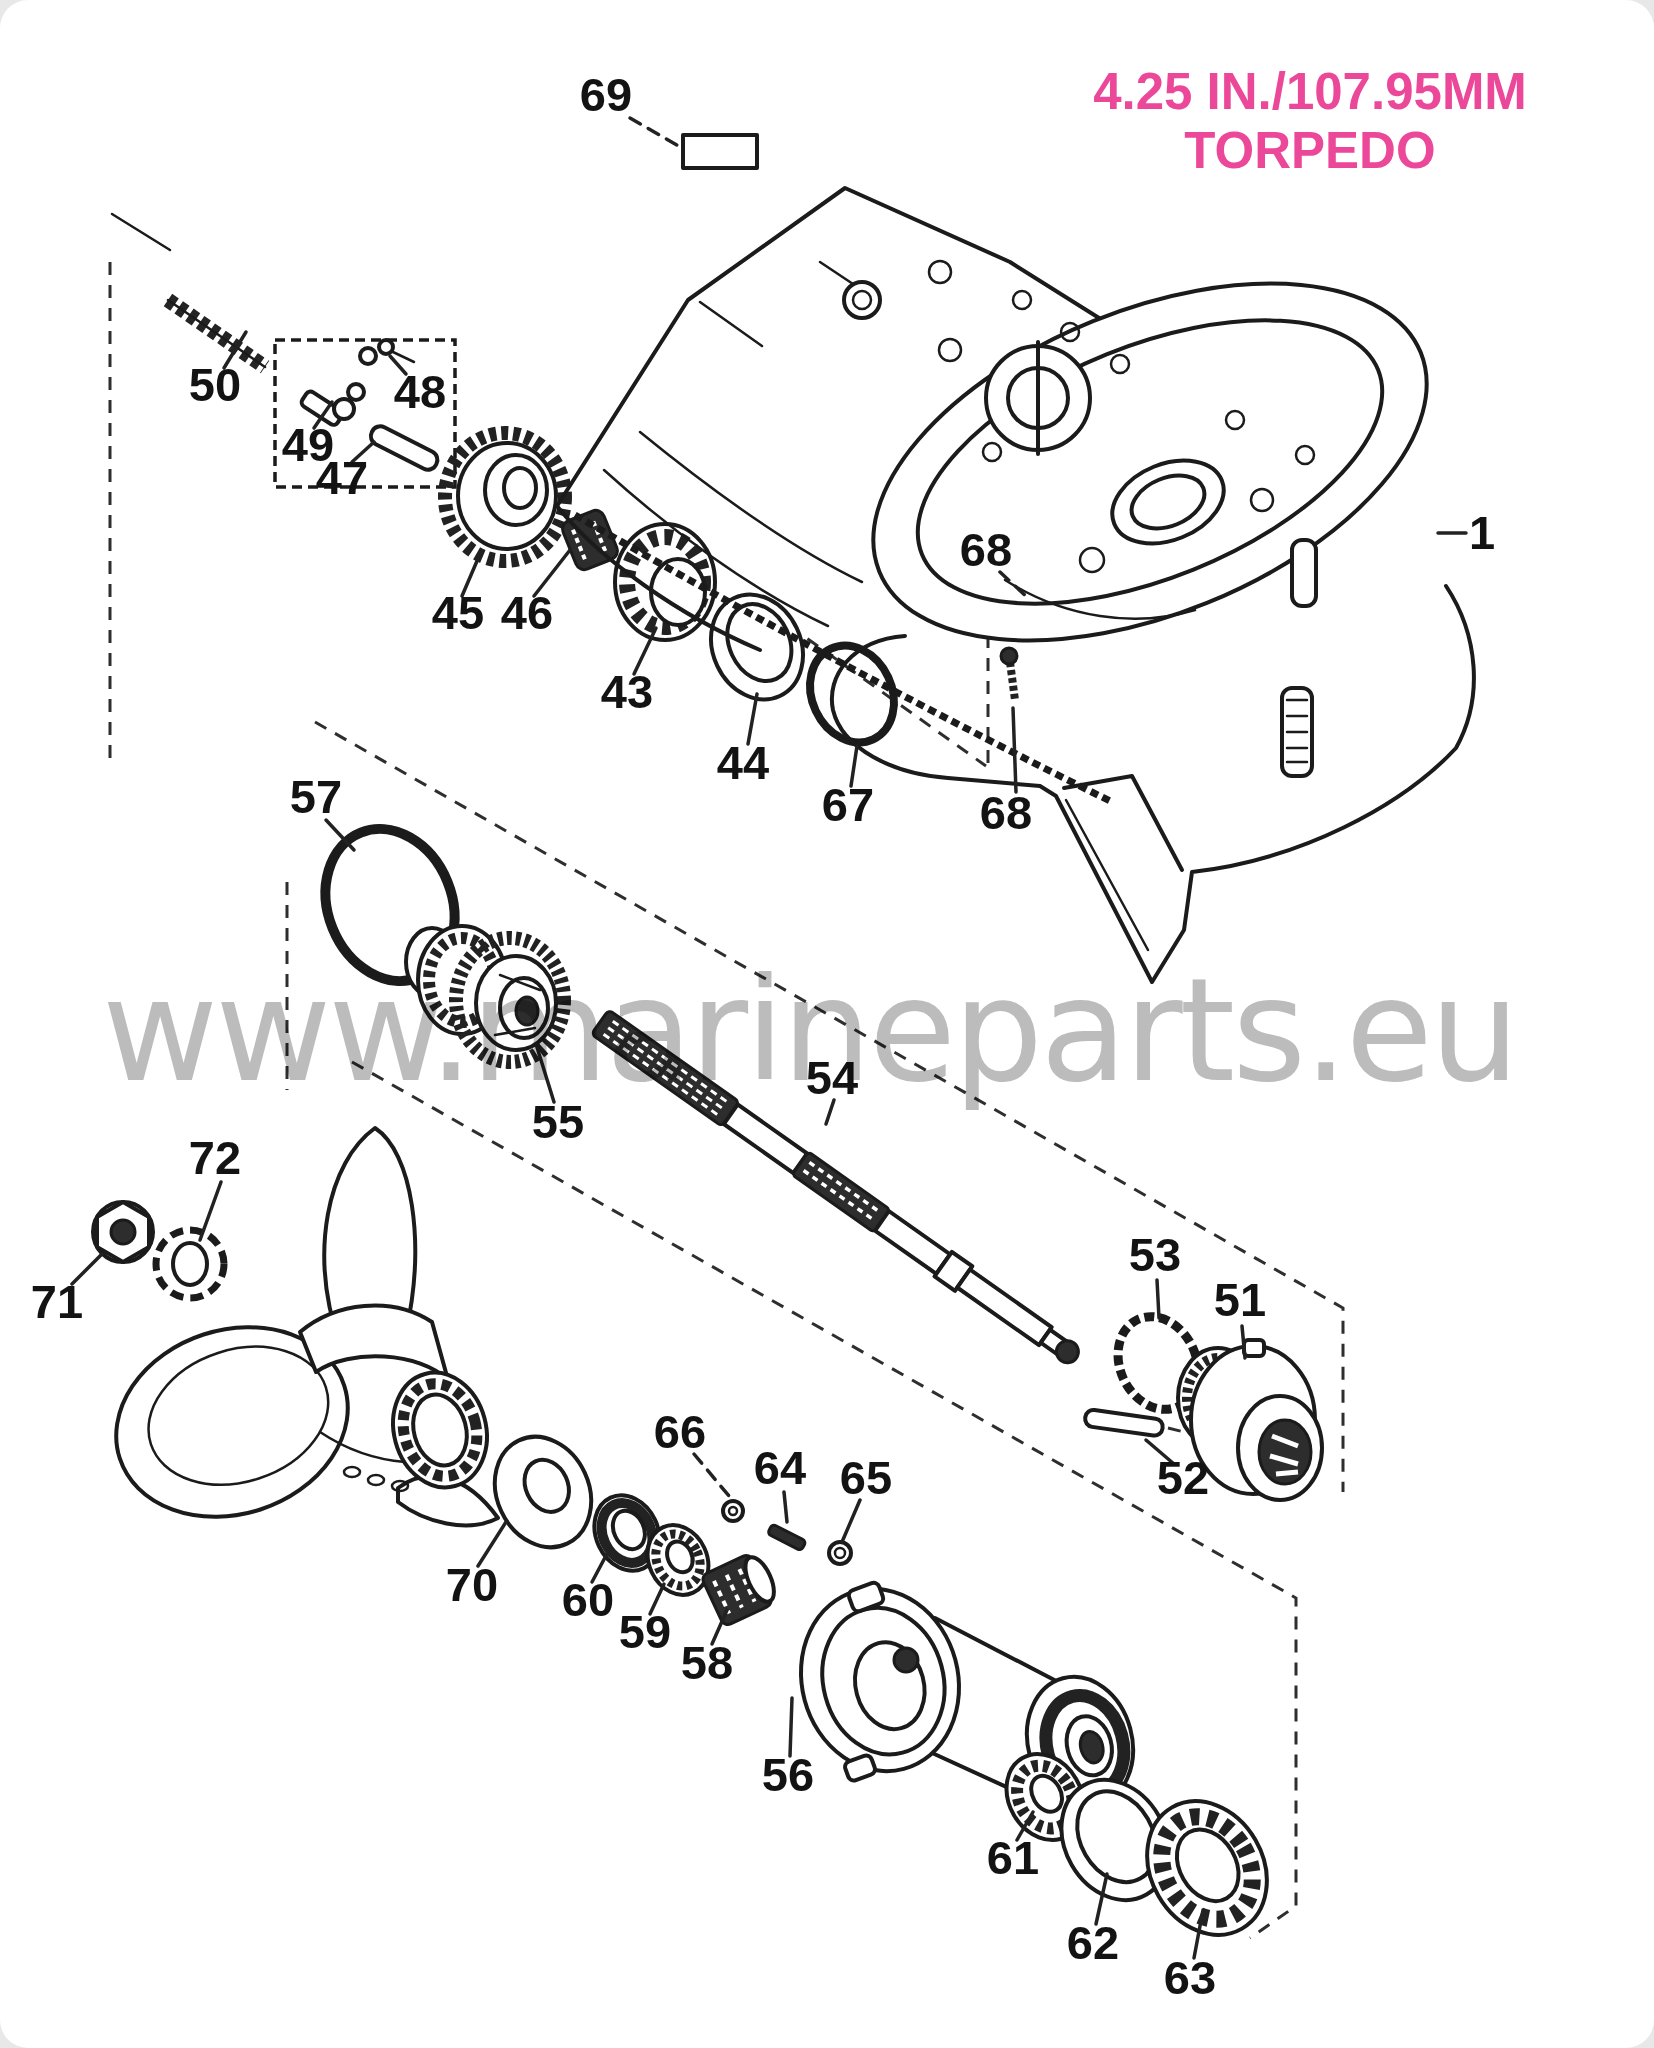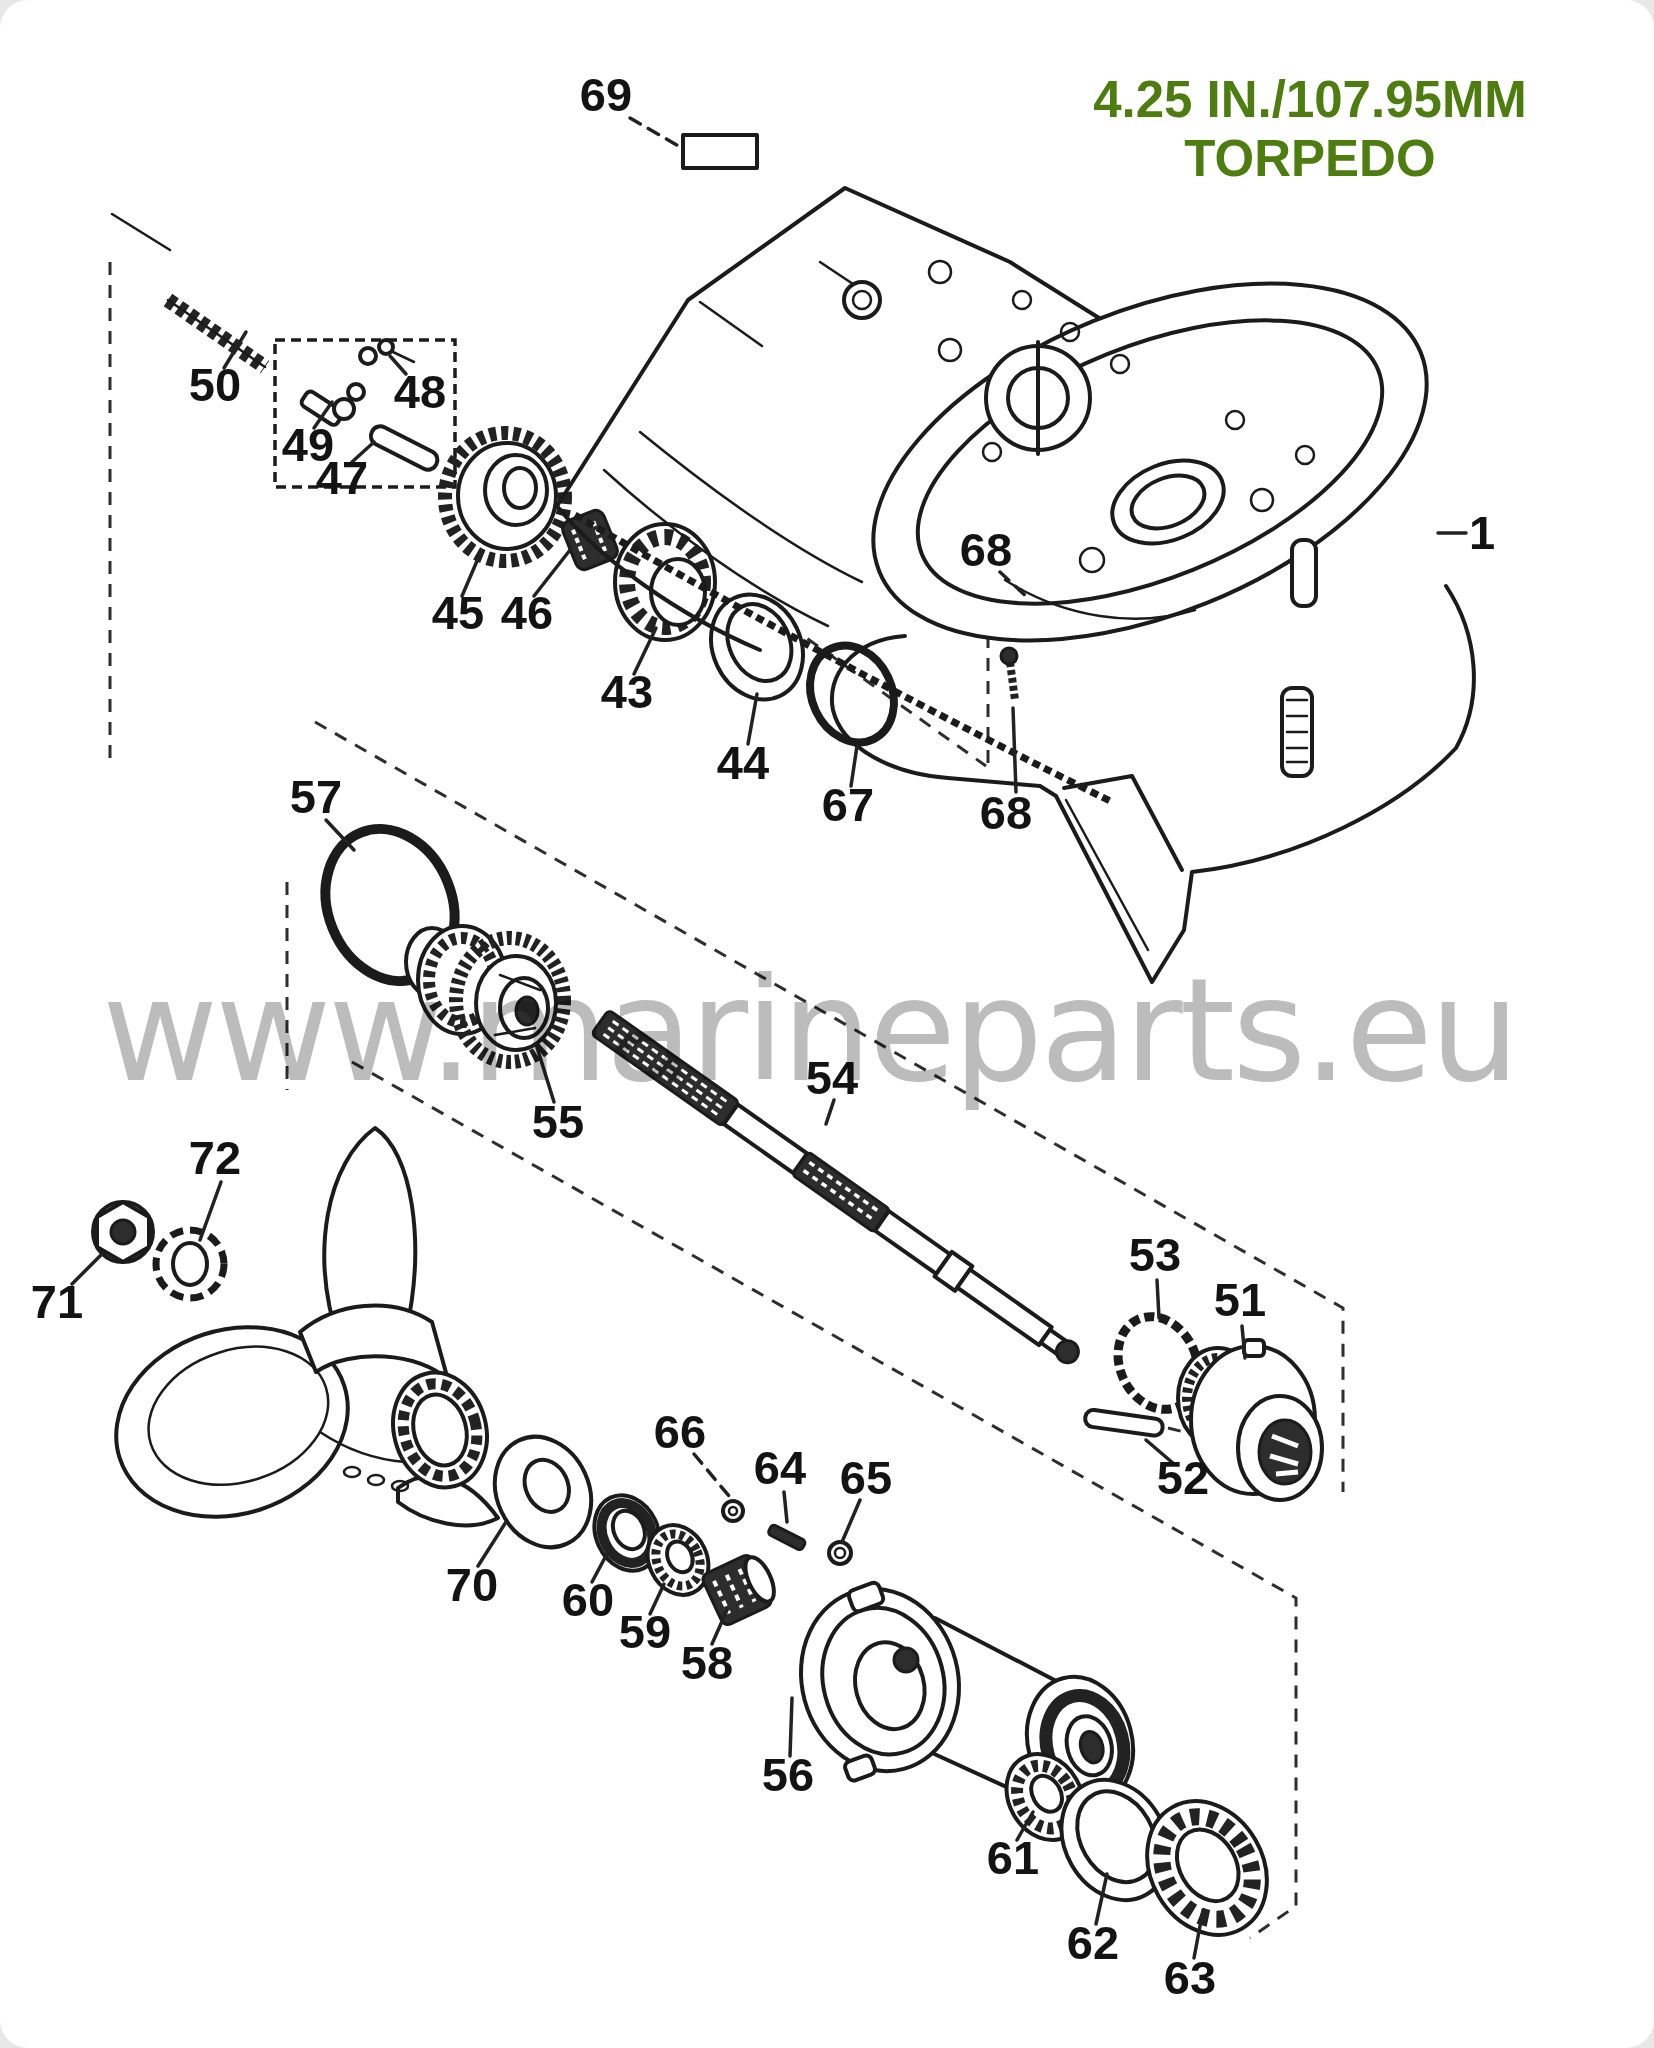--- a/index.html
+++ b/index.html
@@ -1,20 +1,20 @@
 <!DOCTYPE html>
 <html><head>
 <meta charset="utf-8">
 <style>
   html,body{margin:0;padding:0;background:#e8e8e8;}
   .stage{position:relative;width:1654px;height:2048px;background:#ffffff;overflow:hidden;
          font-family:"Liberation Sans",sans-serif;margin:0 auto;border-radius:28px;}
   .stage svg{position:absolute;left:0;top:0;}
   .title-block{position:absolute;left:1078px;top:62px;width:464px;text-align:center;
-               font-weight:bold;font-size:51px;line-height:59px;color:#4d7c0f;margin-top:8px;}
+               font-weight:bold;font-size:51px;line-height:59px;color:#ec4899;}
   .watermark{position:absolute;left:102px;top:948px;font-size:142px;letter-spacing:-3px;
              color:#b0b0b0;opacity:.85;white-space:nowrap;mix-blend-mode:multiply;
              font-family:"DejaVu Sans","Liberation Sans",sans-serif;}
   
   .ln{stroke:#1b1b1b;stroke-width:4;fill:none;stroke-linecap:round;stroke-linejoin:round;}
   .lnthin{stroke:#1b1b1b;stroke-width:2.5;fill:none;stroke-linecap:round;}
   .fillw{fill:#ffffff;}
   .dark{fill:#2d2d2d;stroke:#1b1b1b;stroke-width:3;}
   .teeth{fill:none;stroke:#222;stroke-linecap:butt;}
   .leader{stroke:#222;stroke-width:3.5;fill:none;stroke-linecap:round;}

